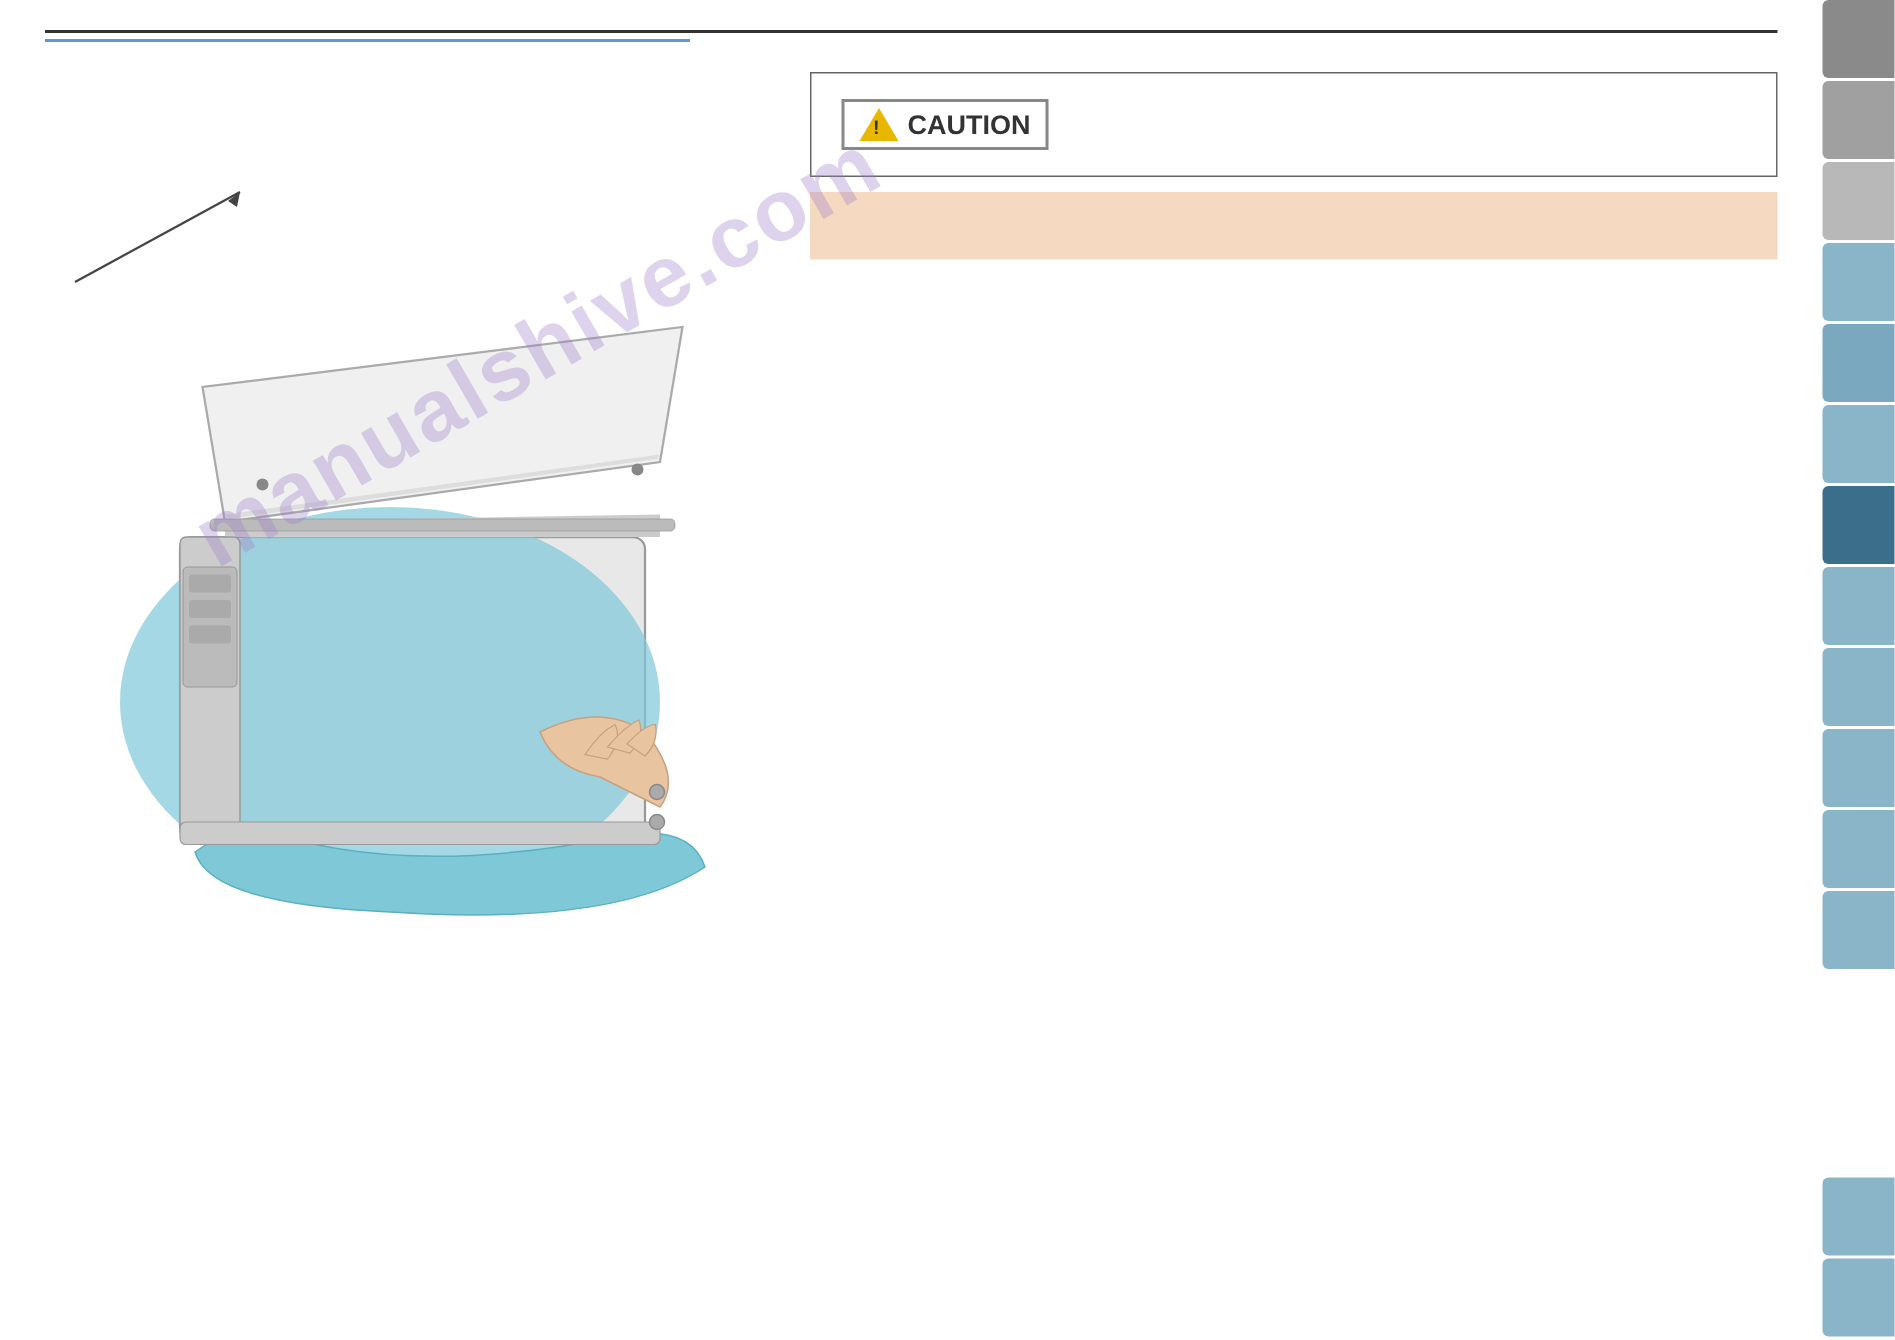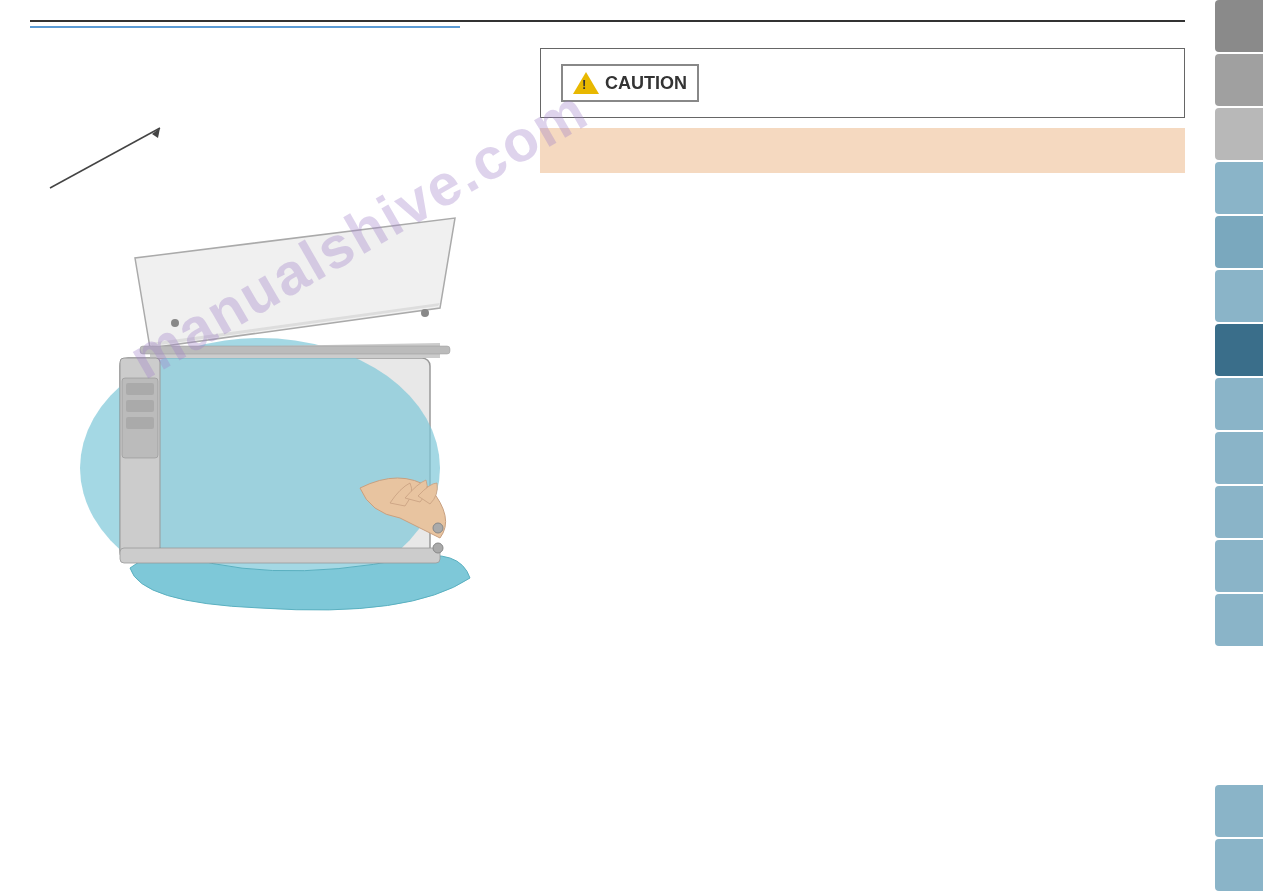--- a/index.html
+++ b/index.html
@@ -85,20 +85,21 @@
       height: 560px;
       margin-top: 60px;
     }
 
     
     .caution-box {
       border: 1.5px solid #666;
       padding: 15px 20px;
       margin-bottom: 10px;
       display: flex;
+      align-items: center;
       gap: 12px;
       min-height: 70px;
     }
     .caution-badge {
       display: inline-flex;
       align-items: center;
       gap: 6px;
       border: 2px solid #888;
       padding: 4px 10px;
       font-size: 18px;

